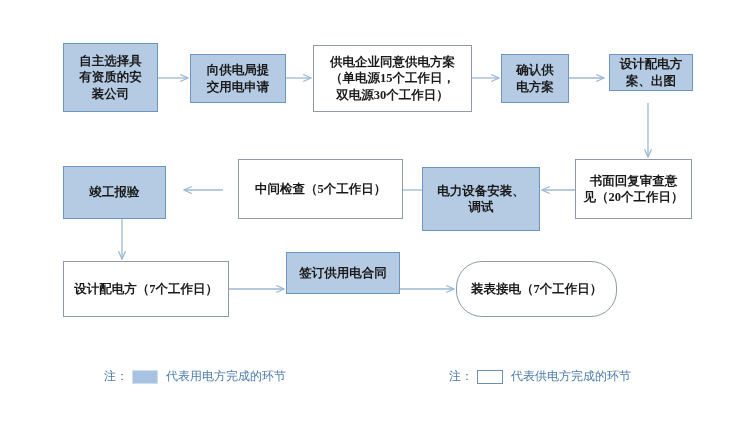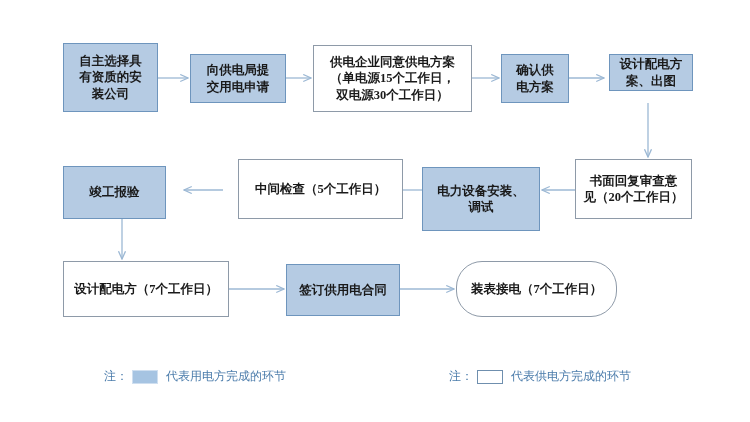--- a/index.html
+++ b/index.html
@@ -149,21 +149,21 @@
   </div>
 
   <div class="node blue" style="left:63px; top:166px; width:103px; height:53px;">
     <span class="txt">竣工报验</span>
   </div>
 
   <div class="node white" style="left:63px; top:261px; width:166px; height:56px;">
     <span class="txt">设计配电方（7个工作日）</span>
   </div>
 
-  <div class="node blue" style="left:286px; top:264px; width:114px; height:52px;">
+  <div class="node blue" style="left:286px; top:252px; width:114px; height:42px;">
     <span class="txt">签订供用电合同</span>
   </div>
 
   <div class="node white" style="left:456px; top:261px; width:161px; height:56px;border-radius:26px;">
     <span class="txt">装表接电（7个工作日）</span>
   </div>
 
   <div class="legend" style="left:104px; top:368px;">
     <span class="lbl-pre">注：</span>
     <span class="swatch blue"></span>

